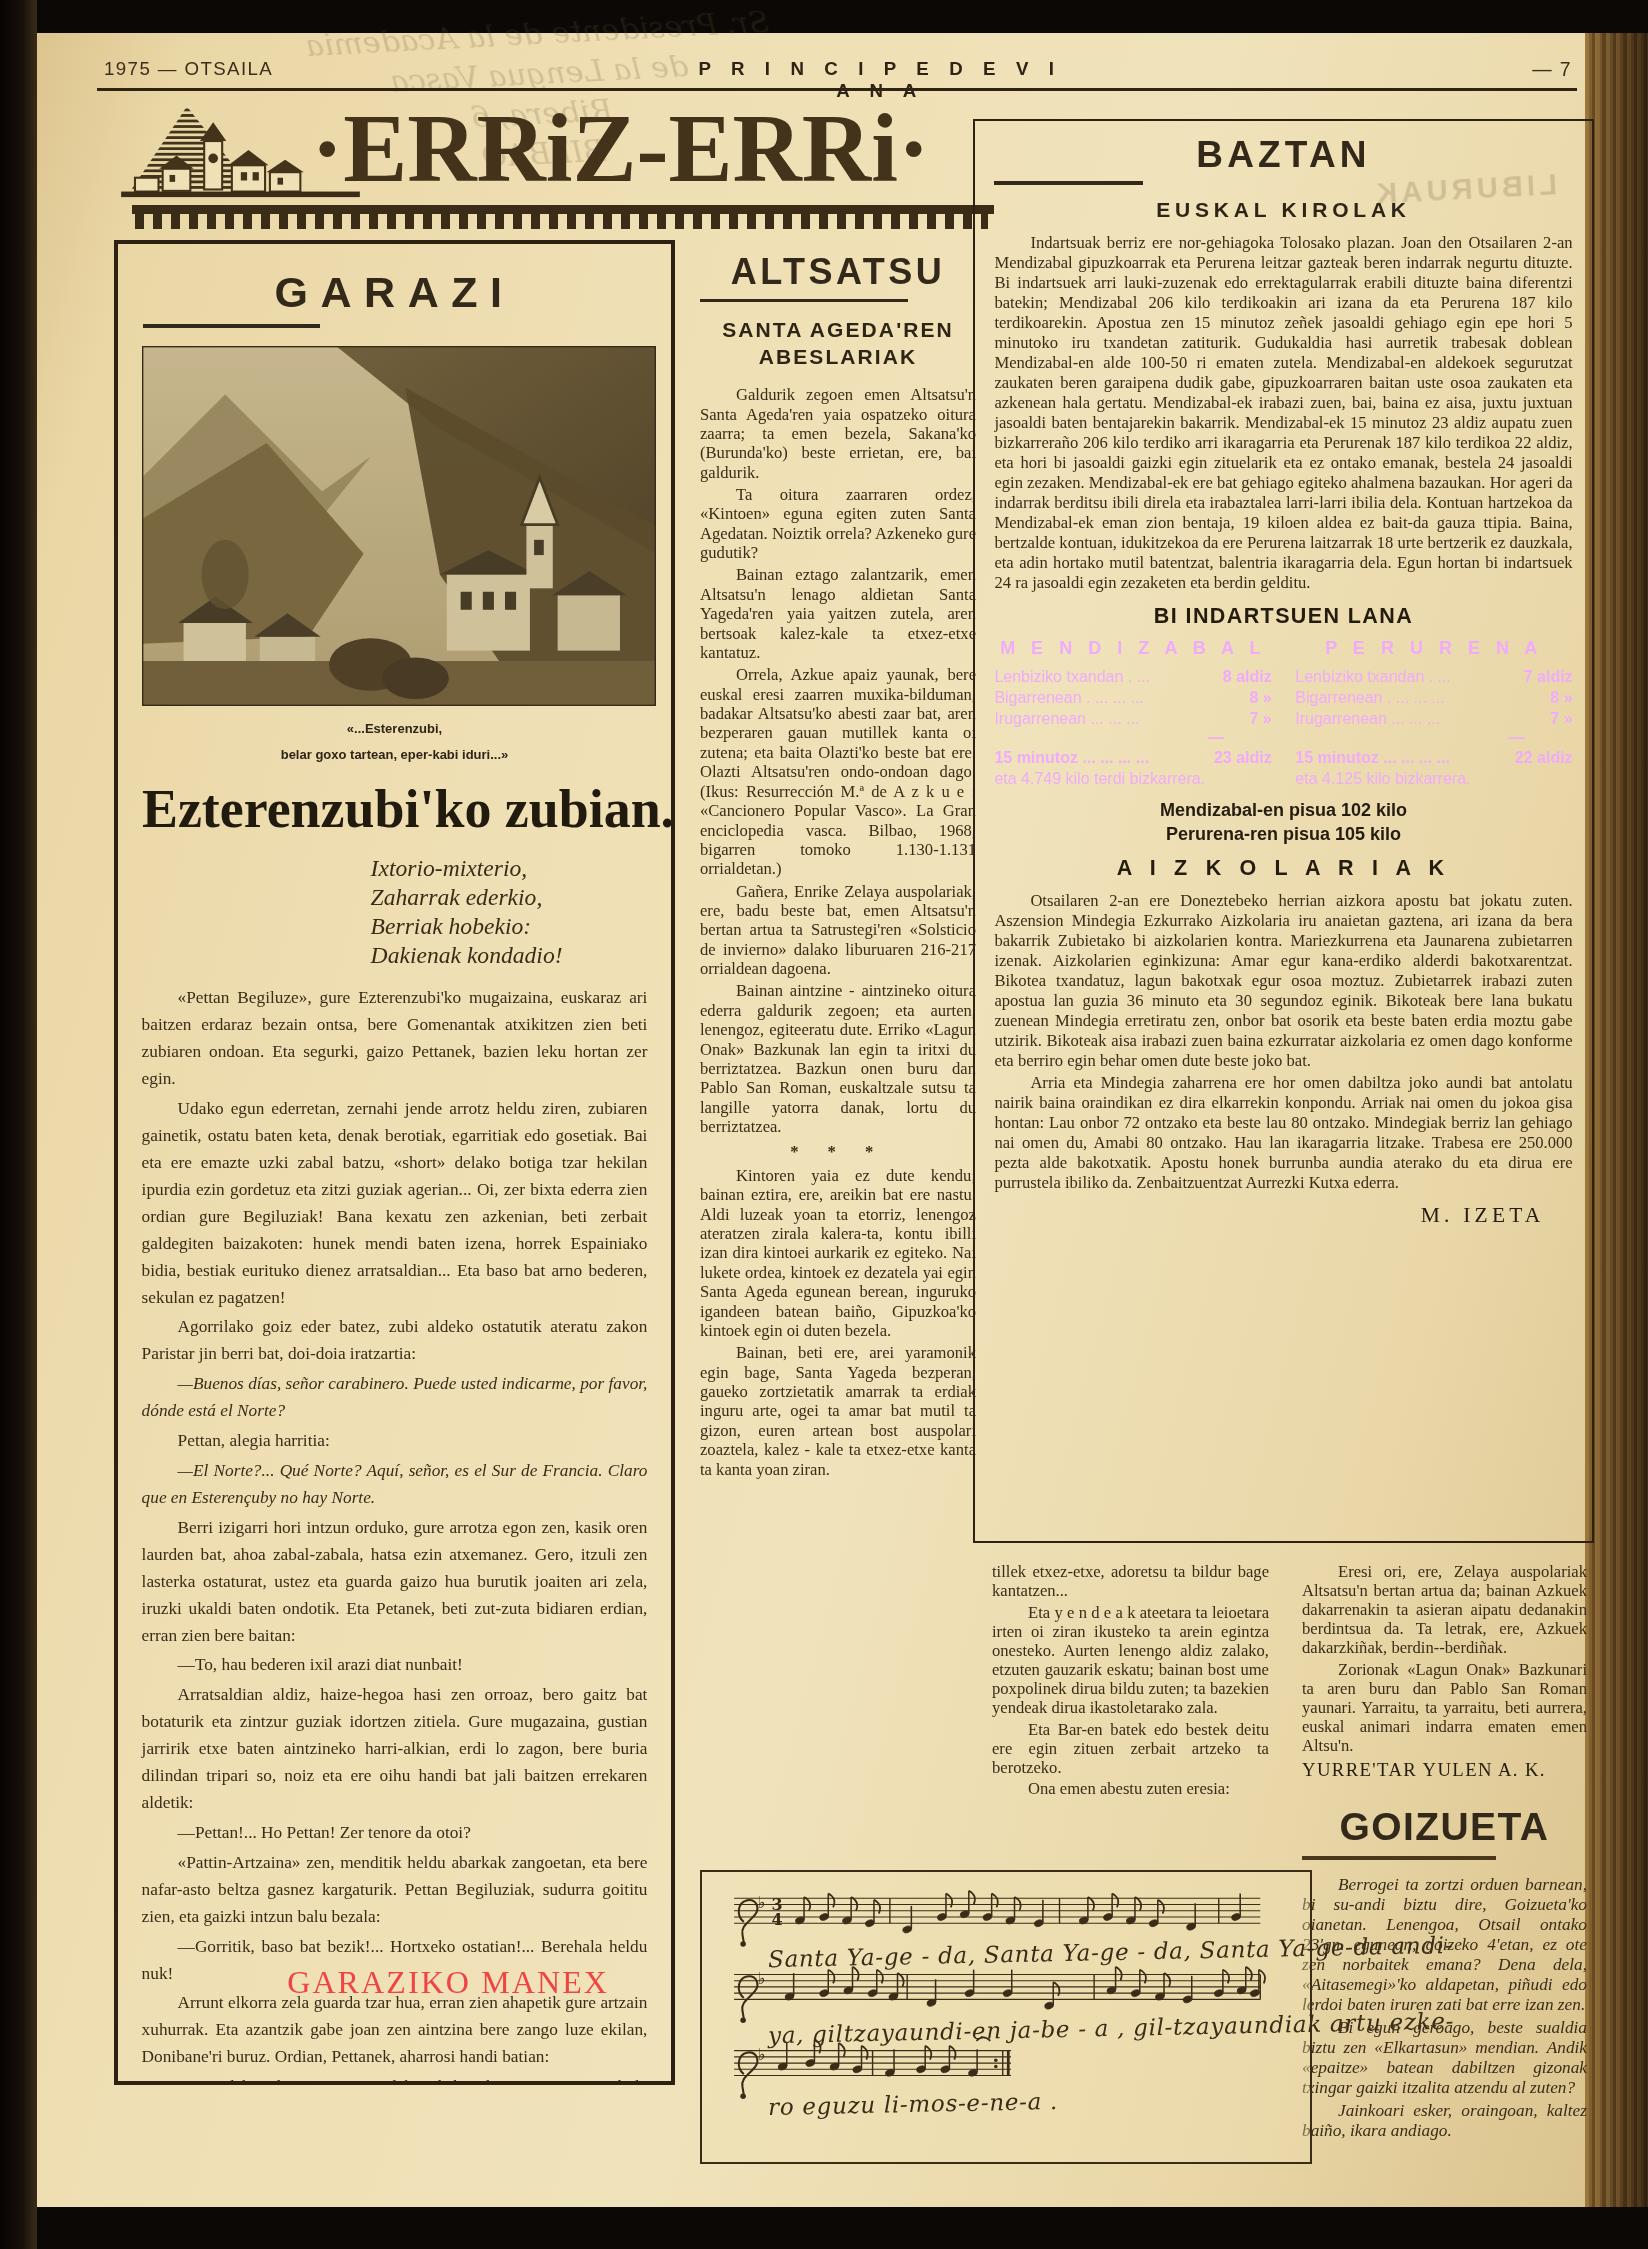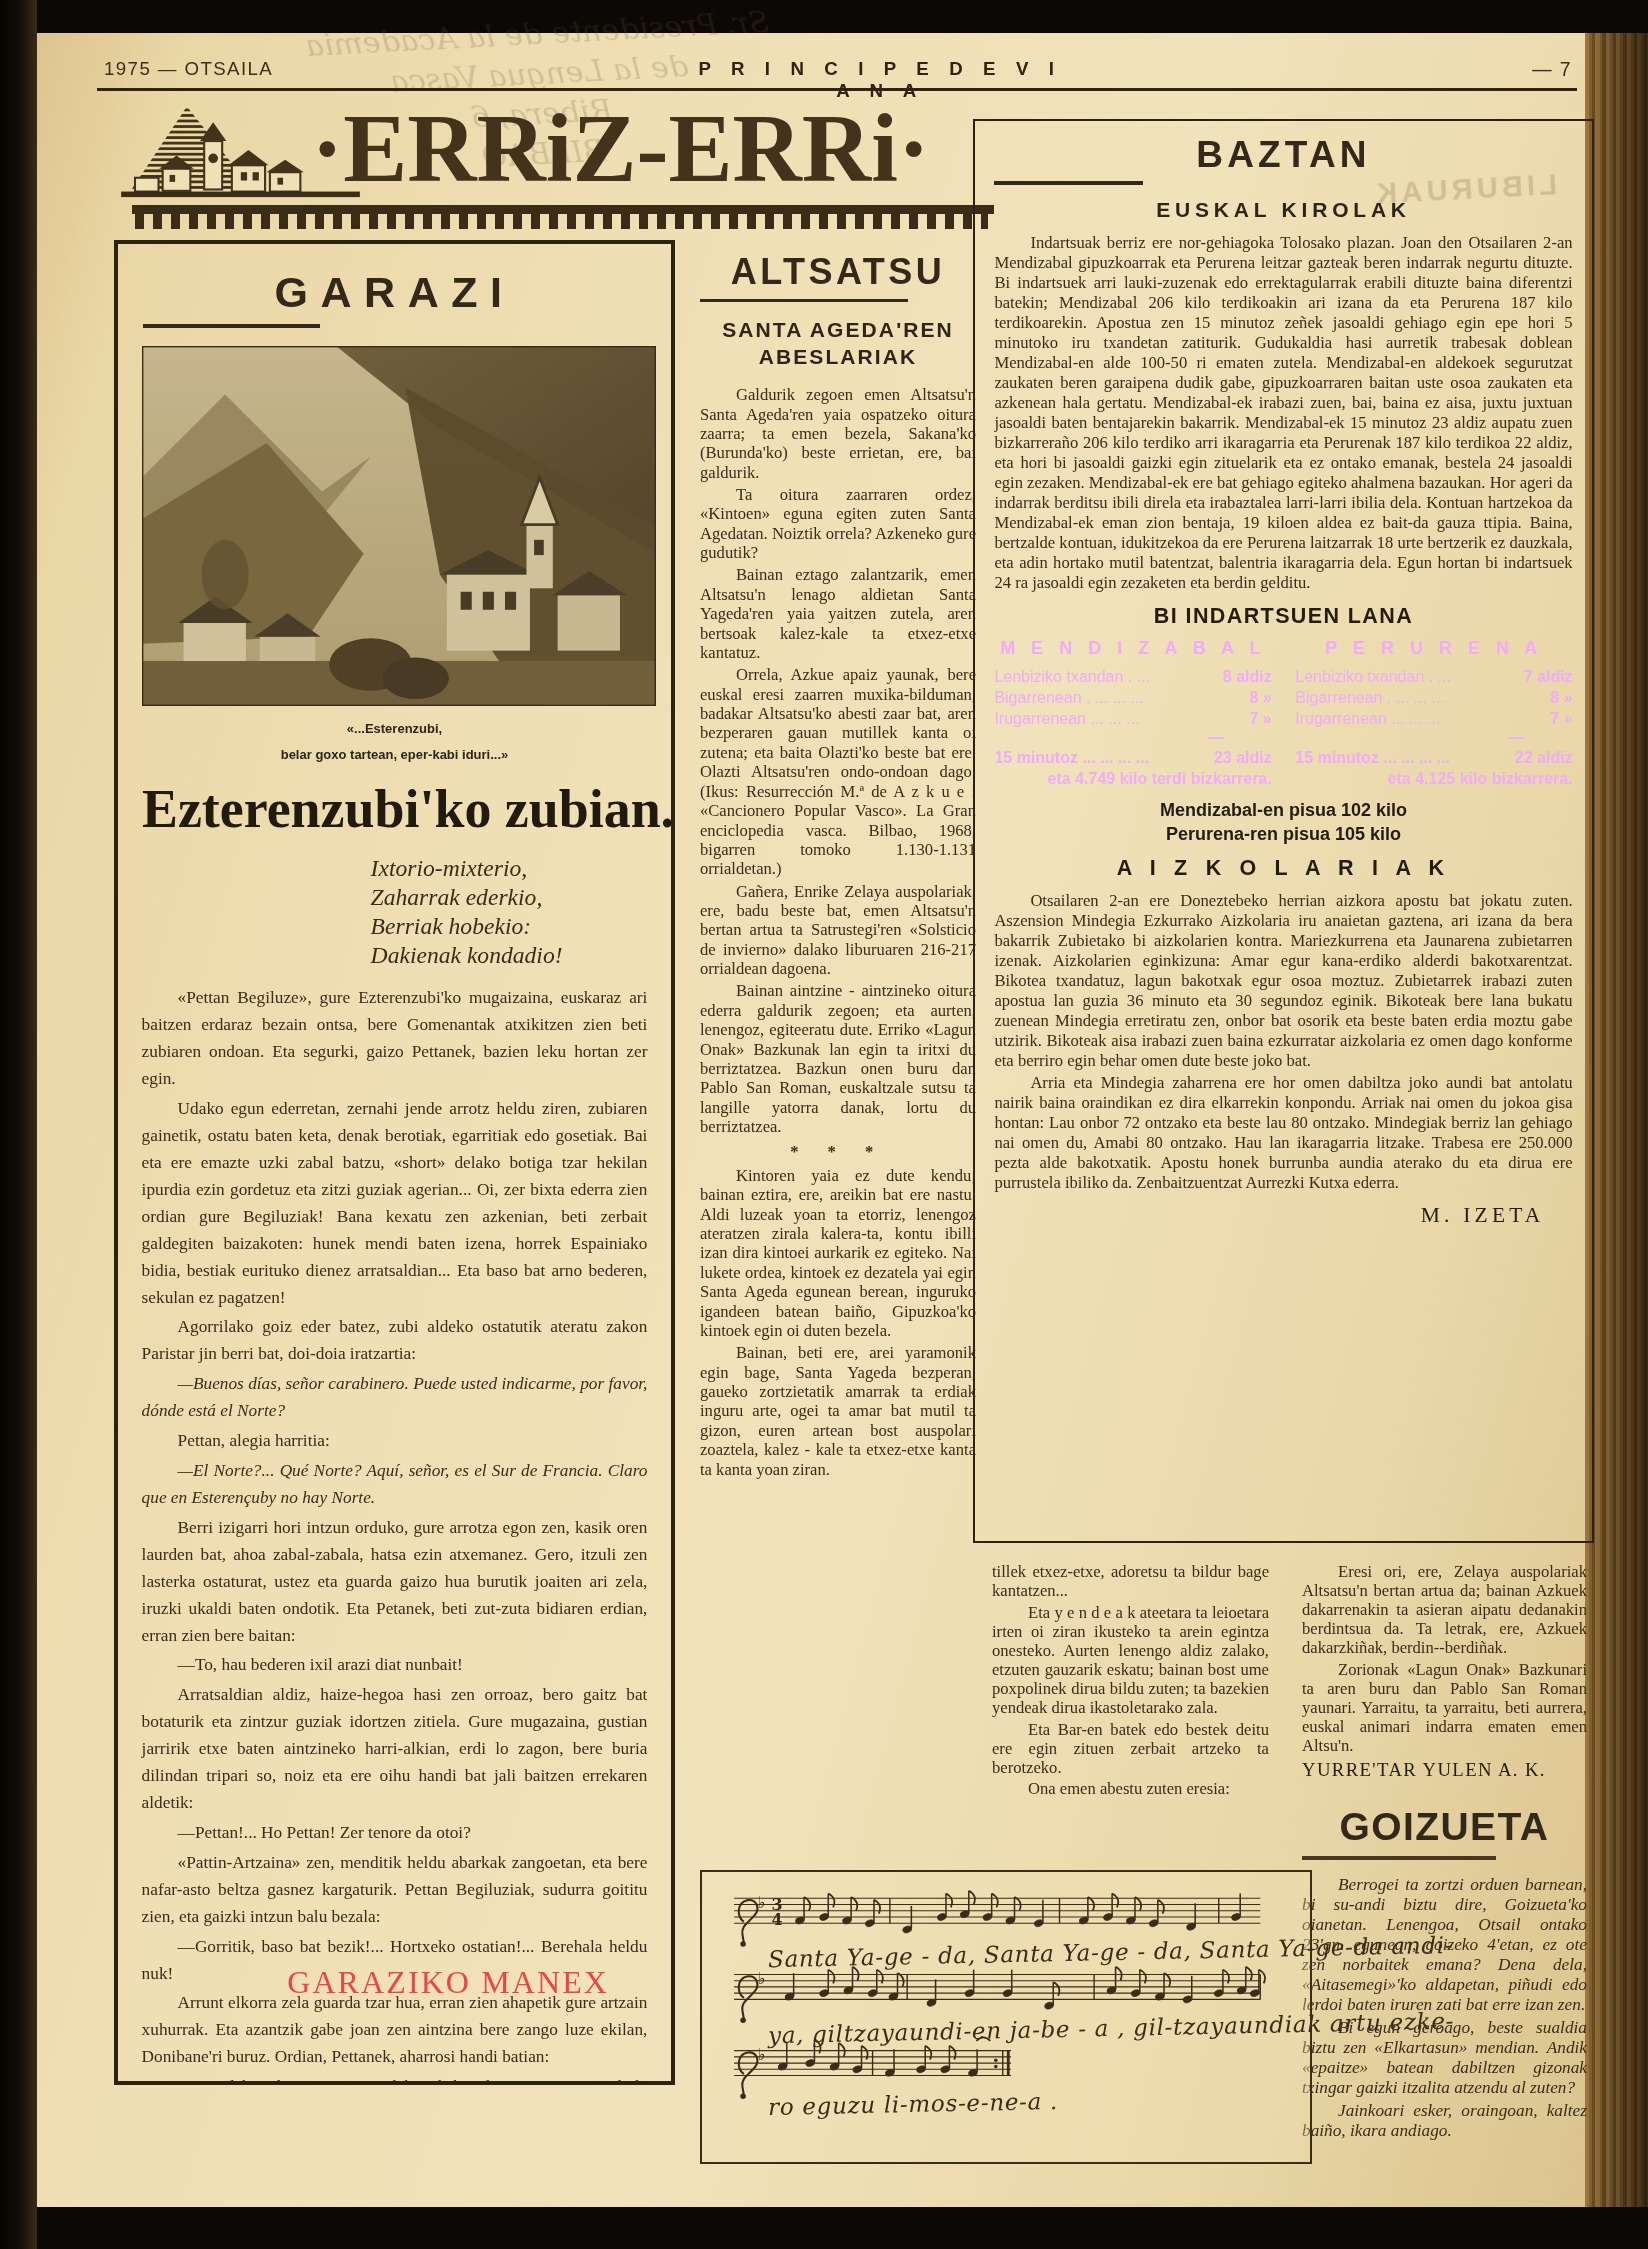--- a/index.html
+++ b/index.html
@@ -68,21 +68,21 @@
   .bbody{font-size:16.6px;line-height:20px;}
   .bihead{text-align:center;font-family:"Liberation Sans",sans-serif;font-weight:bold;font-size:21.5px;
           letter-spacing:1.4px;margin:11px 0 9.7px 0;color:#241c0e;}
   .btables{display:flex;gap:23.6px;font-family:"Liberation Sans",sans-serif;font-size:16px;color:#f0abfc;}
   .btable{width:50%;}
   .btable h4{margin:0 0 7px 0;text-align:center;font-size:18px;letter-spacing:5.5px;font-weight:bold;}
   .trow{display:flex;justify-content:space-between;line-height:21px;}
   .trow .v{font-weight:bold;white-space:nowrap;}
   .tdash{text-align:right;padding-right:48px;font-weight:bold;line-height:18px;}
   .ttotal{display:flex;justify-content:space-between;font-weight:bold;line-height:21px;}
-  .tnote{font-weight:bold;line-height:21px;text-align:right;}
+  .tnote{font-weight:normal;line-height:21px;}
   .bweights{text-align:center;font-family:"Liberation Sans",sans-serif;font-weight:bold;font-size:18px;
             line-height:23.6px;margin:9.7px 0 7px 0;color:#241c0e;}
   .aizhead{text-align:center;font-family:"Liberation Sans",sans-serif;font-weight:bold;font-size:21.5px;
            letter-spacing:6.2px;margin:9.7px 0 9.7px 0;color:#241c0e;}
   .bsig{text-align:right;font-size:21.5px;letter-spacing:4.2px;margin:9.7px 28px 0 0;color:#241c0e;}
   
   .subL{position:absolute;left:992px;top:1562px;width:277px;}
   .subR{position:absolute;left:1302px;top:1562px;width:285px;}
   .sbody{font-size:16.6px;line-height:19px;}
   .ysig{font-size:18.7px;letter-spacing:1.4px;margin-top:4.2px;color:#241c0e;}

